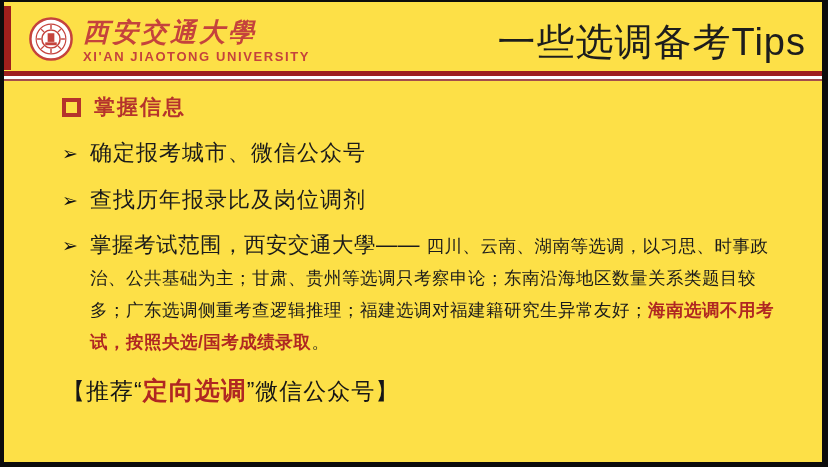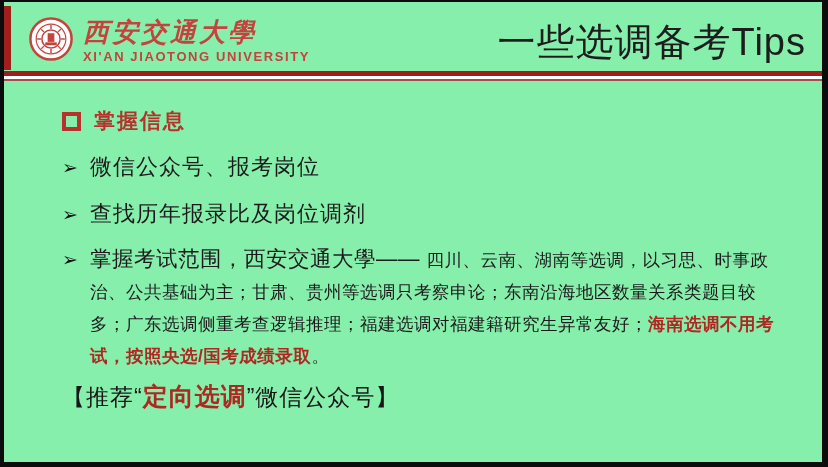--- a/index.html
+++ b/index.html
@@ -1,19 +1,19 @@
 <!DOCTYPE html>
 <html><head>
 <meta charset="utf-8">
 <style>
   html,body { margin:0; padding:0; background:#ffffff; }
   body { width:828px; height:467px; font-family:"Liberation Sans", sans-serif; }
 
   .slide {
-    box-sizing:border-box; width:828px; height:467px; background:#86efac;
+    box-sizing:border-box; width:828px; height:467px; background:#fde047;
     border-top:2px solid #0c0c0c; border-left:4px solid #0c0c0c;
     border-right:6px solid #0c0c0c; border-bottom:5px solid #0c0c0c;
     position:relative; overflow:hidden;
   }
 
   
   .accent-bar { position:absolute; left:0; top:4px; width:7px; height:64px; background:#a01f1c; }
   .hdr { height:66px; display:flex; justify-content:space-between; align-items:flex-end; padding:0 16px 3px 24px; }
   .logo { display:flex; align-items:center; gap:9px; padding-bottom:2px; }
   .logo-texts { display:flex; flex-direction:column; line-height:1; }
@@ -21,35 +21,35 @@
              font-size:26px; color:#c5433c; letter-spacing:3px; }
   .logo-en { font-size:13px; color:#c5433c; font-weight:bold; letter-spacing:1.6px; margin-top:4px; }
   .slide-title { font-size:38px; font-weight:500; color:#1d1d1d; margin:0; letter-spacing:1px; }
 
   
   .div-thick { height:5px; background:#9e201e; }
   .div-gap   { height:3px; background:#ffffff; }
   .div-thin  { height:2px; background:#a34e4c; }
 
   
-  .main { padding:26px 34px 0 58px; color:#1b1b1b; }
+  .main { padding:12px 34px 0 58px; color:#1b1b1b; }
   .section-row { display:flex; align-items:center; gap:13px; }
   .sq { width:11px; height:11px; border:4px solid #b5332c; flex:0 0 auto; }
   .section-title { color:#b5332c; font-weight:bold; font-size:21px; letter-spacing:2px; }
 
   .bullet { margin-top:17px; font-size:22px; letter-spacing:1px; }
   .arrow { display:inline-block; width:28px; font-size:19px; color:#141414; letter-spacing:0; }
 
   .para { margin-top:15px; padding-left:28px; text-indent:-28px; line-height:31px;
           font-size:21.5px; letter-spacing:0.5px; max-width:706px; }
   .para .arrow { text-indent:0; }
   .detail { font-size:17.5px; }
   .red-bold { color:#b02722; font-weight:bold; }
 
-  .footer-line { margin-top:8px; font-size:23px; color:#161616; letter-spacing:1px; }
+  .footer-line { margin-top:16px; font-size:23px; color:#161616; letter-spacing:1px; }
   .footer-hl { color:#b02722; font-weight:bold; font-size:25px; }
 </style>
 </head>
 <body>
 
 <div class="slide">
 
   <div class="accent-bar"></div>
 
   <div class="hdr">
@@ -84,21 +84,21 @@
   <div class="div-thin"></div>
 
   <div class="main">
 
     <div class="section-row">
       <span class="sq"></span>
       <span class="section-title">掌握信息</span>
     </div>
 
     <div class="bullet">
-      <span class="arrow">➢</span><span>微信公众号、报考岗位</span>
+      <span class="arrow">➢</span><span>确定报考城市、微信公众号</span>
     </div>
 
     <div class="bullet">
       <span class="arrow">➢</span><span>查找历年报录比及岗位调剂</span>
     </div>
 
     <div class="para">
       <span class="arrow">➢</span><span>掌握考试范围，西安交通大學—— </span><span class="detail">四川、云南、湖南等选调，以习思、时事政治、公共基础为主；甘肃、贵州等选调只考察申论；东南沿海地区数量关系类题目较多；广东选调侧重考查逻辑推理；福建选调对福建籍研究生异常友好；</span><span class="detail red-bold">海南选调不用考试，按照央选/国考成绩录取</span><span class="detail">。</span>
     </div>
 

